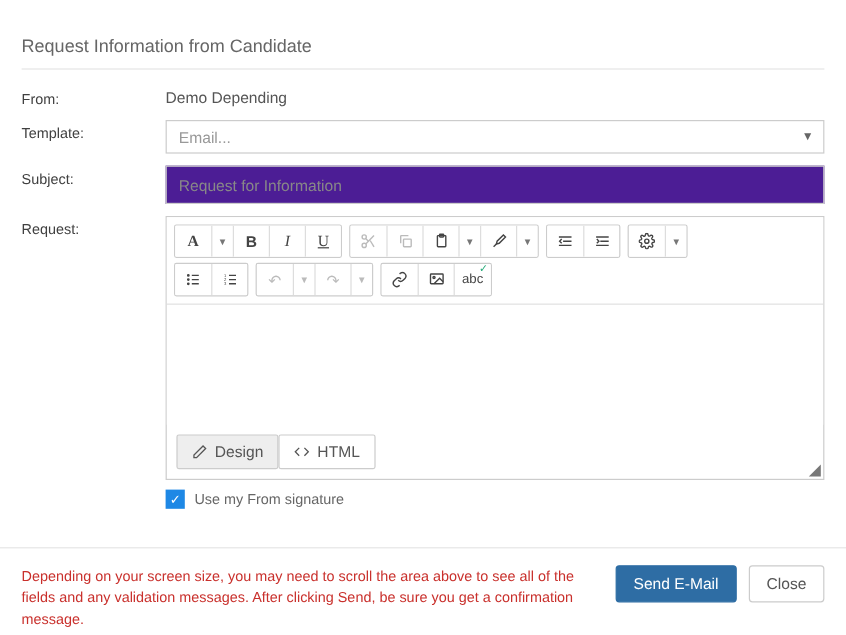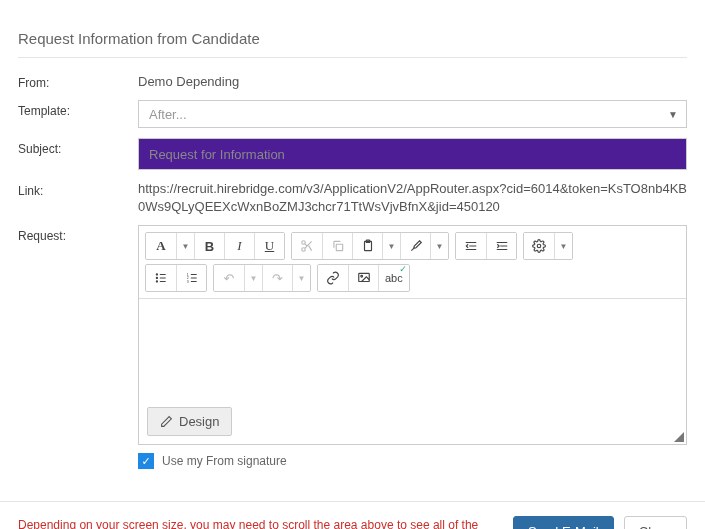--- a/index.html
+++ b/index.html
@@ -205,37 +205,33 @@
 
   <div class="row">
     <div class="label">From:</div>
     <div class="field from-val">Demo Depending</div>
   </div>
 
   <div class="row">
     <div class="label">Template:</div>
     <div class="field">
       <div class="select">
-        <span>After...</span>
+        <span>Email...</span>
         <span class="caret">▼</span>
       </div>
     </div>
   </div>
 
   <div class="row">
     <div class="label">Subject:</div>
     <div class="field">
       <input class="input" type="text" value="Request for Information" style="">
     </div>
   </div>
 
-  <div class="row">
-    <div class="label">Link:</div>
-    <div class="field link-text">https://recruit.hirebridge.com/v3/ApplicationV2/AppRouter.aspx?cid=6014&amp;token=KsTO8nb4KB0Ws9QLyQEEXcWxnBoZMJ3chcr71TtWsVjvBfnX&amp;jid=450120</div>
-  </div>
 
   <div class="row">
     <div class="label">Request:</div>
     <div class="field">
       <div class="editor-wrap">
         <div class="toolbar">
           <div class="tb-row">
             <div class="tb-group">
               <div class="tb-btn ff">A</div>
               <div class="tb-btn dd">▼</div>
@@ -352,20 +348,27 @@
             </div>
           </div>
         </div>
         <div class="editor-body"></div>
         <div class="editor-footer">
           <div class="mode-btn active">
             <svg width="13" height="13" viewBox="0 0 24 24" fill="none" stroke="#555" stroke-width="2">
                 <path d="M17 3l4 4L7 21H3v-4L17 3z"></path>
               </svg>
             <span>Design</span>
+          </div>
+          <div class="mode-btn">
+            <svg width="13" height="13" viewBox="0 0 24 24" fill="none" stroke="#555" stroke-width="2">
+                <polyline points="16 18 22 12 16 6"></polyline>
+                <polyline points="8 6 2 12 8 18"></polyline>
+              </svg>
+            <span>HTML</span>
           </div>
           <div class="resize-handle"></div>
         </div>
       </div>
       <div class="sig-row">
         <div class="checkbox">✓</div>
         <span>Use my From signature</span>
       </div>
     </div>
   </div>

